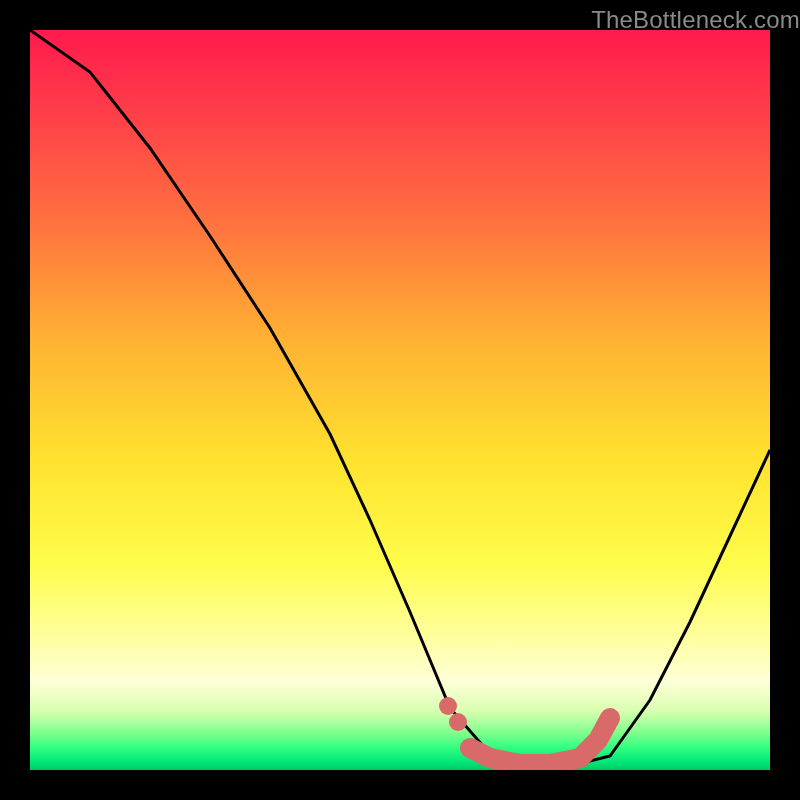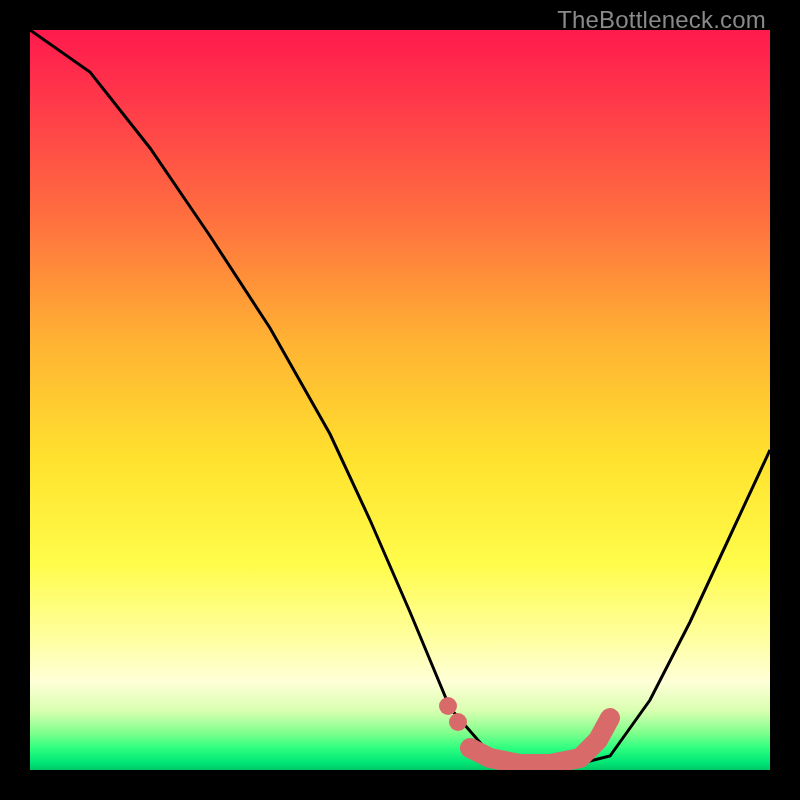--- a/index.html
+++ b/index.html
@@ -44,21 +44,21 @@
   svg.curve {
     position: absolute;
     left: 0;
     top: 0;
     width: 740px;
     height: 740px;
   }
   .watermark {
     position: absolute;
     top: 6px;
-    right: 34px;
+    right: 0;
     font-family: Arial, Helvetica, sans-serif;
     font-size: 24px;
     color: #8a8a8a;
     letter-spacing: 0.2px;
     user-select: none;
   }
 </style>
 </head>
 <body>
 

